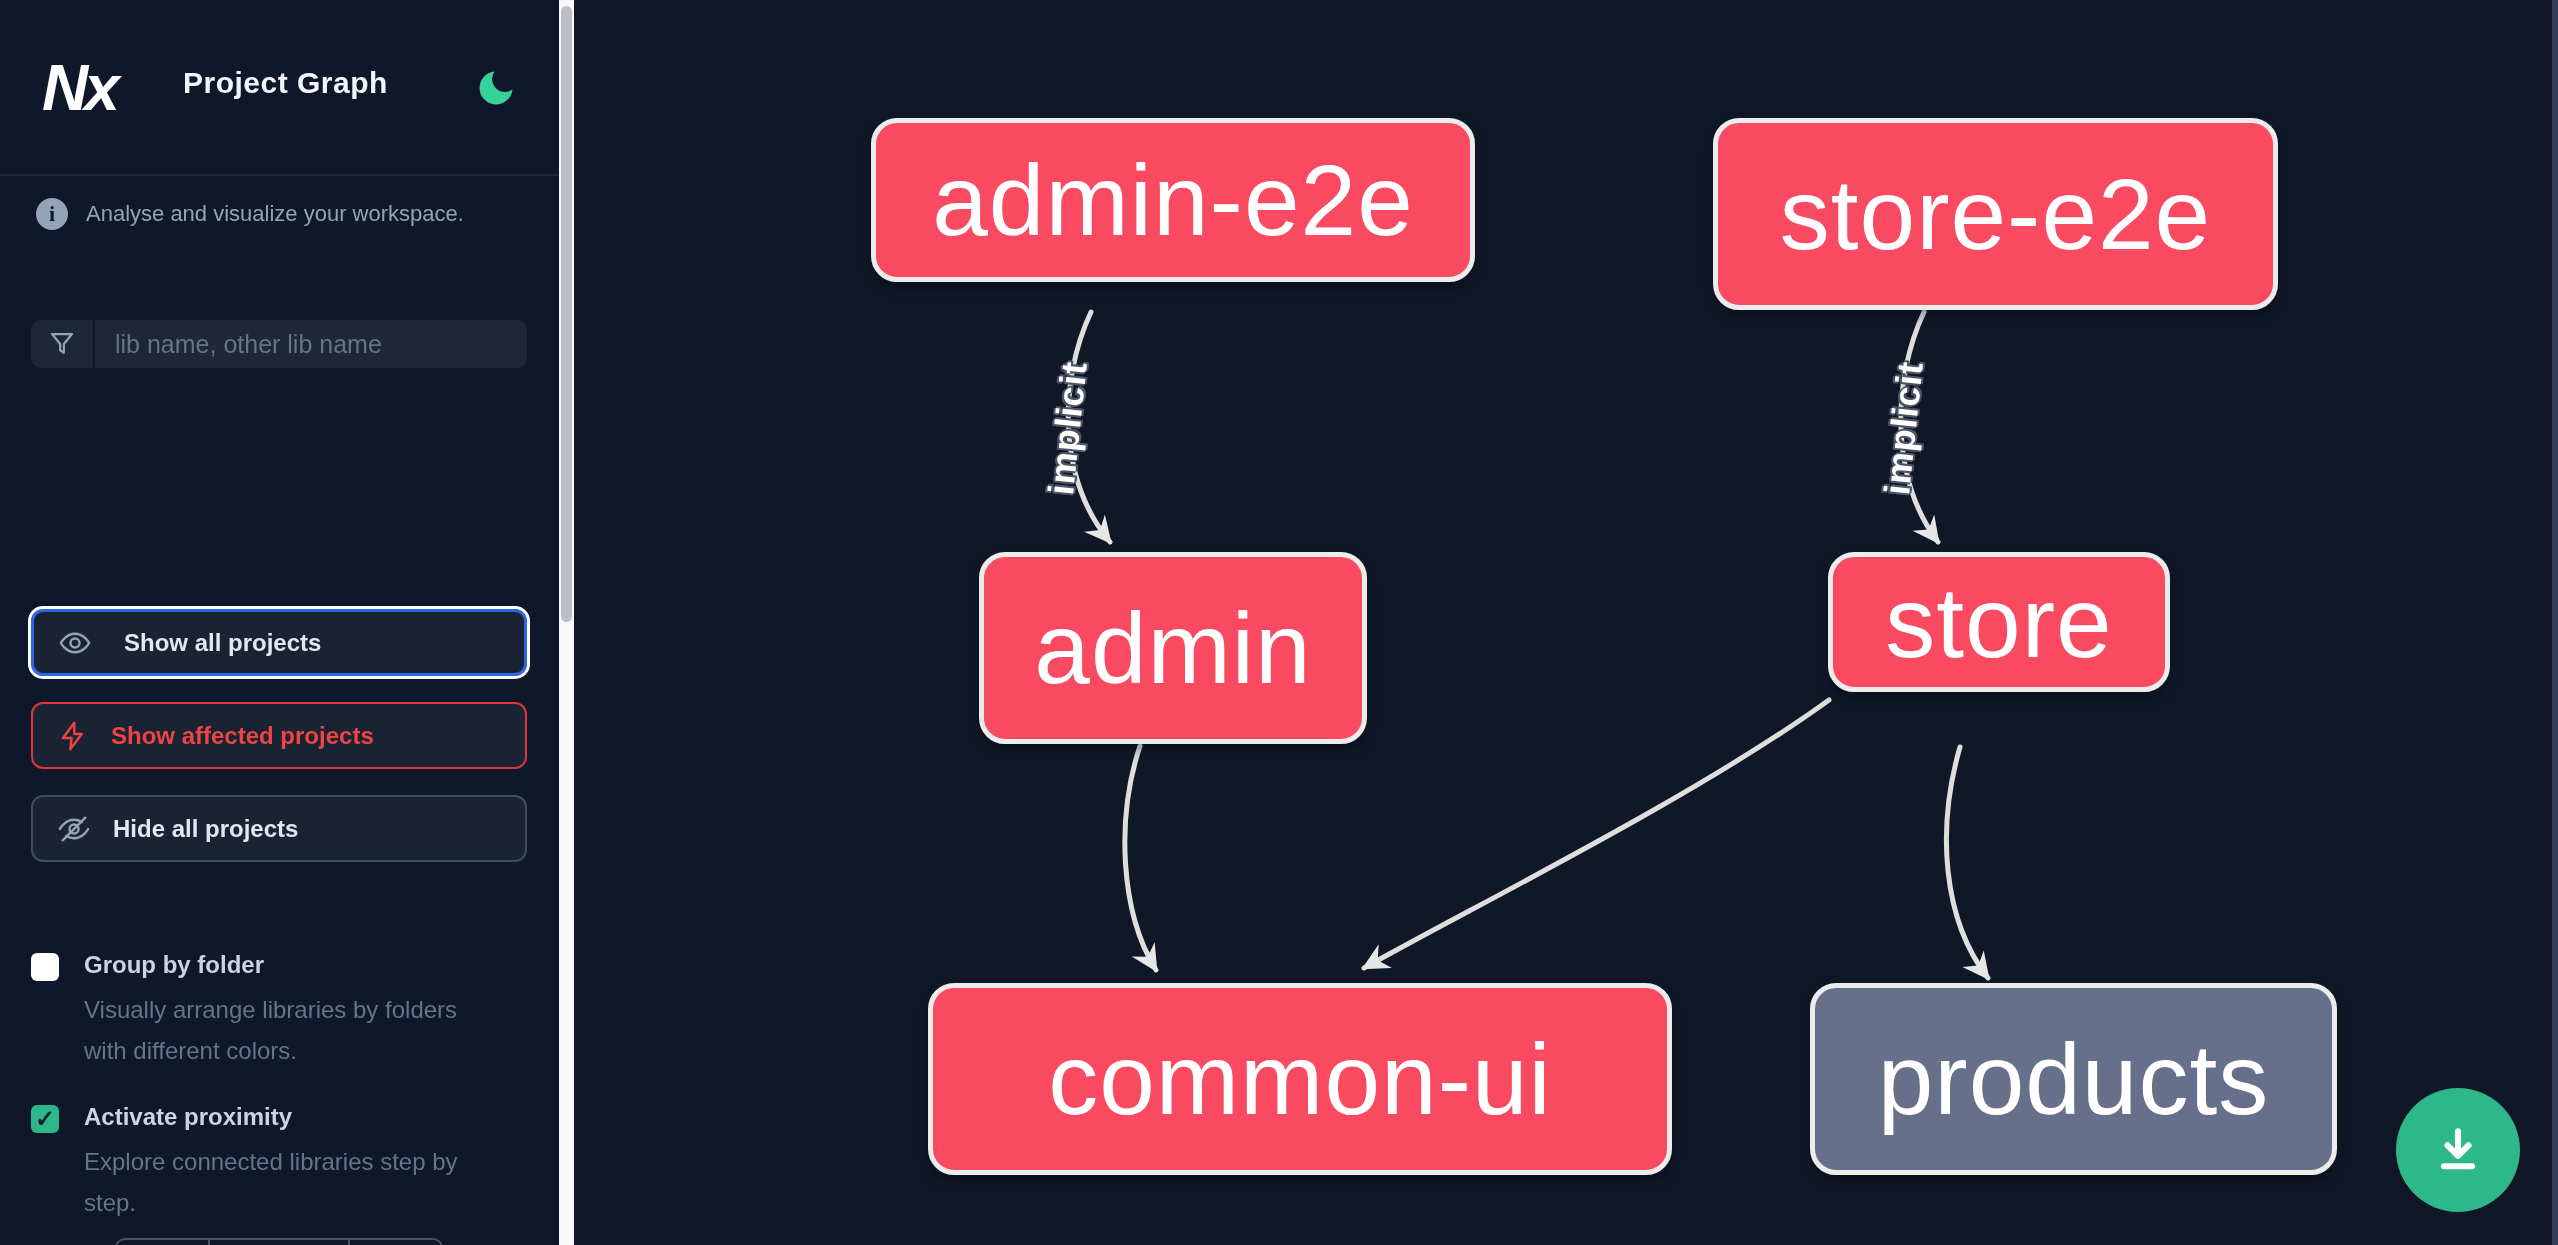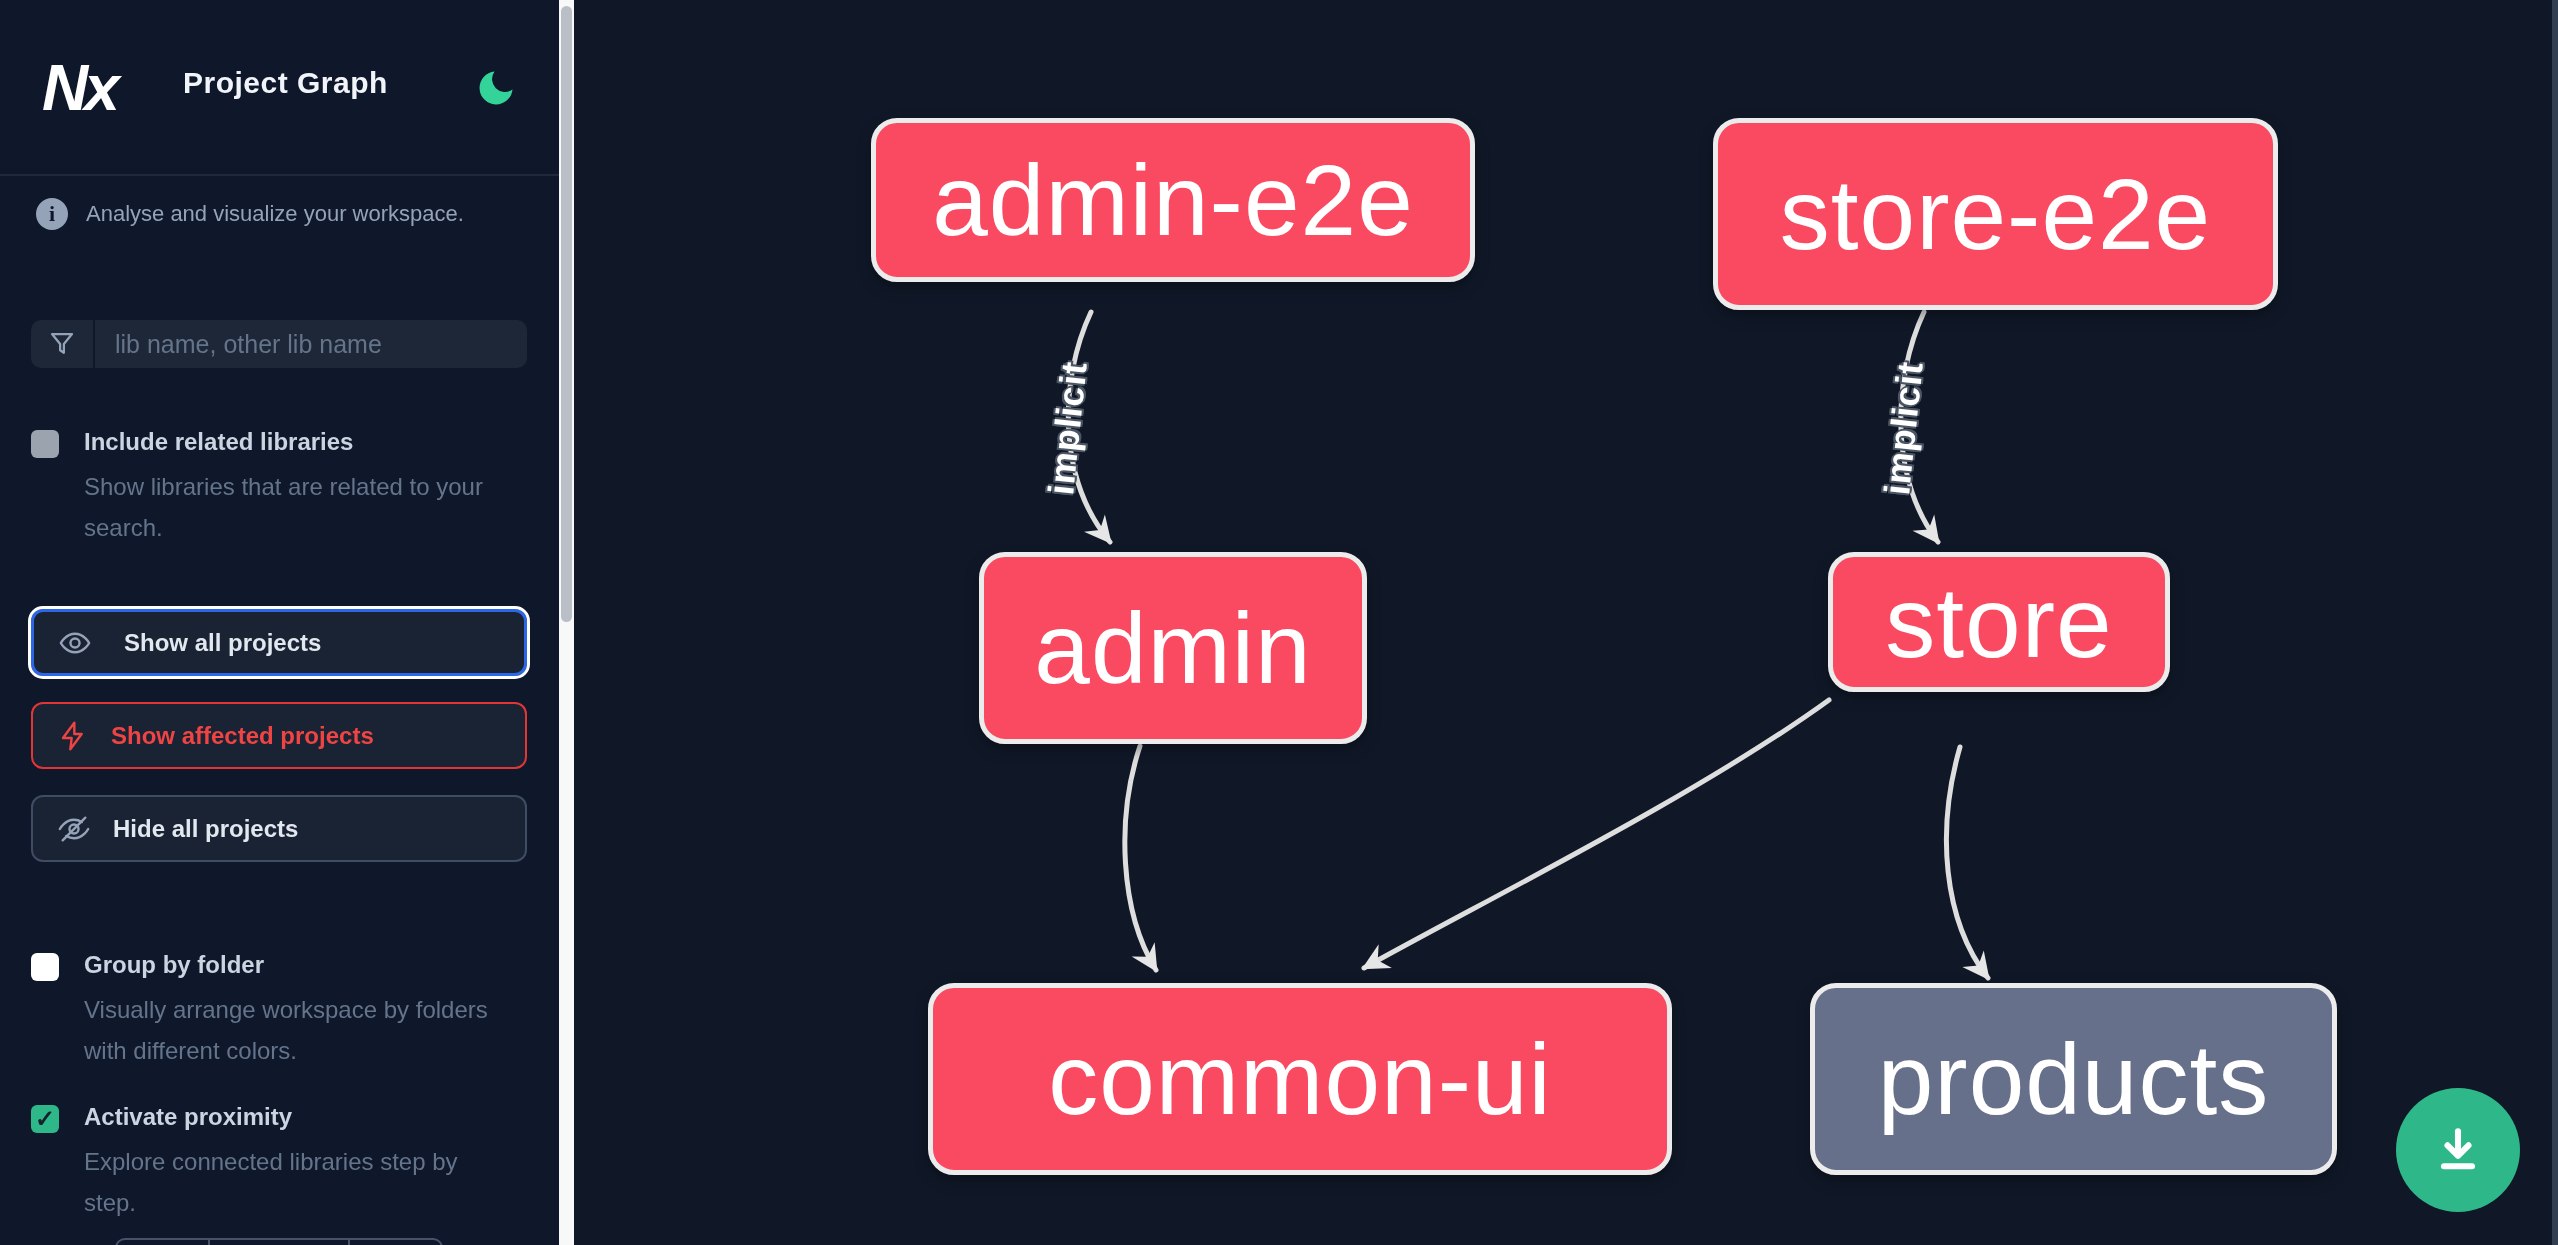--- a/index.html
+++ b/index.html
@@ -104,25 +104,20 @@
 
     <div class="searchbox">
       <div class="funnel-cell">
         <svg width="30" height="30" viewBox="0 0 24 24" fill="none" stroke="#94a3b8" stroke-width="1.8" stroke-linecap="round" stroke-linejoin="round">
           <path d="M4 4h16l-6.5 8v7l-3-2v-5L4 4z"></path>
         </svg>
       </div>
       <input type="text" value="" placeholder="lib name, other lib name" style="">
     </div>
 
-    <div class="toggle" style="top:428px;">
-      <div class="cb cb-disabled"></div>
-      <div class="t-label">Include related libraries</div>
-      <div class="t-desc">Show libraries that are related to your search.</div>
-    </div>
 
     <div class="sb-btn sb-btn-focus" style="top:609px;gap:32px;">
       <svg width="34" height="34" viewBox="0 0 24 24" fill="none" stroke="#94a3b8" stroke-width="1.7" stroke-linecap="round" stroke-linejoin="round">
         <path d="M2 12s3.5-6.5 10-6.5S22 12 22 12s-3.5 6.5-10 6.5S2 12 2 12z"></path>
         <circle cx="12" cy="12" r="3.2"></circle>
       </svg>
       <span class="bt">Show all projects</span>
     </div>
 
     <div class="sb-btn sb-btn-affected" style="top:702px;">
@@ -137,21 +132,21 @@
         <path d="M2 12s3.5-6.5 10-6.5c2.2 0 4 .7 5.5 1.6M22 12s-3.5 6.5-10 6.5c-2.2 0-4-.7-5.5-1.6"></path>
         <circle cx="12" cy="12" r="3.2"></circle>
         <line x1="4" y1="20" x2="20" y2="4"></line>
       </svg>
       <span class="bt">Hide all projects</span>
     </div>
 
     <div class="toggle" style="top:951px;">
       <div class="cb cb-unchecked"></div>
       <div class="t-label">Group by folder</div>
-      <div class="t-desc">Visually arrange workspace by folders with different colors.</div>
+      <div class="t-desc">Visually arrange libraries by folders with different colors.</div>
     </div>
 
     <div class="toggle" style="top:1103px;">
       <div class="cb cb-checked">✓</div>
       <div class="t-label">Activate proximity</div>
       <div class="t-desc">Explore connected libraries step by step.</div>
     </div>
 
     <div class="seg-sliver">
       <div class="seg" style="width:93px;"></div>

